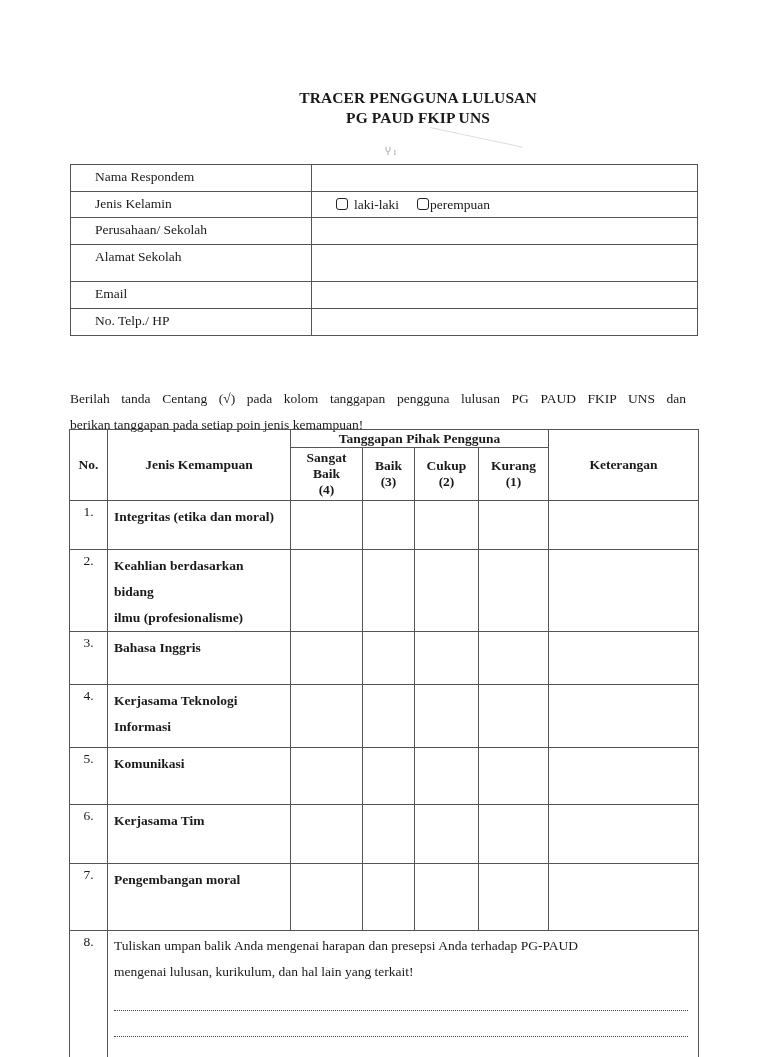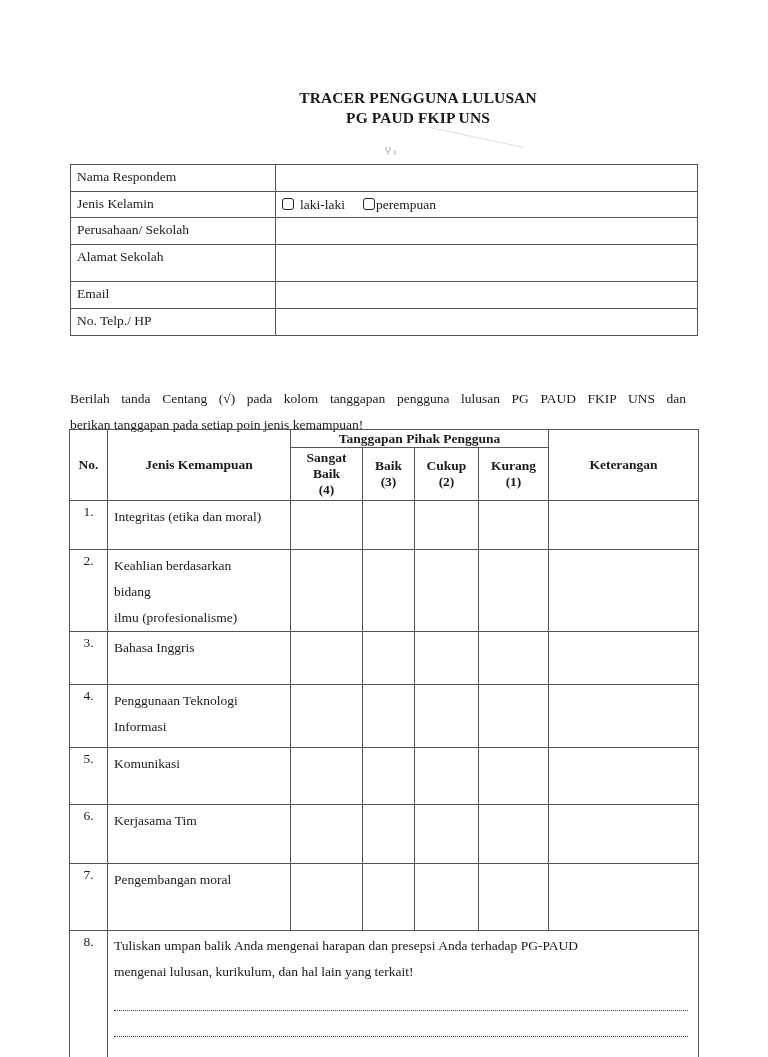--- a/index.html
+++ b/index.html
@@ -13,35 +13,35 @@
     left: 0; width: 768px; text-align: center;
     font-weight: bold; font-size: 15.5px; letter-spacing: 0.1px; margin-left: 34px;
   }
   #title1 { top: 89px; }
   #title2 { top: 109px; }
   .stamp { left: 385px; top: 146px; font-size: 10px; color: #aaa; }
   .scan-line { left: 430px; top: 127px; width: 95px; height: 1px; background: #ddd; transform: rotate(12deg); transform-origin: left; }
 
   
   .info { left: 70px; top: 164px; width: 628px; border-collapse: collapse; }
-  .info td { border: 1.3px solid #555; font-size: 13.5px; padding: 0 6px; vertical-align: top; line-height: 18px; margin-left: 34px; }
+  .info td { border: 1.3px solid #555; font-size: 13.5px; padding: 0 24px; vertical-align: top; line-height: 18px; margin-left: 34px; }
   .info td.lbl { width: 192px; padding-top: 3px; }
   .info td.val { padding-top: 4px; }
   .chk { display: inline-block; width: 10px; height: 10px; border: 1.6px solid #222; border-radius: 3px; vertical-align: -1px; margin-right: 6px; }
   .chk2 { margin-left: 18px; margin-right: 1px; }
 
   .instr { left: 70px; top: 362px; width: 616px; font-size: 13.5px; line-height: 26px; text-align: justify; }
   .instr .l1 { display: block; text-align-last: justify; margin-top: 24px; }
 
   
   .main { left: 69px; top: 429px; width: 629px; border-collapse: collapse; table-layout: fixed; }
   .main th, .main td { border: 1.3px solid #555; font-size: 13.5px; padding: 0; margin-left: 24px; }
   .main th { font-weight: bold; text-align: center; vertical-align: middle; line-height: 16px; font-size: 13.5px; }
   .main td.no { text-align: center; vertical-align: top; padding-top: 3px; }
-  .main td.ability { vertical-align: top; padding: 3px 6px 0 6px; line-height: 26px; }
+  .main td.ability { vertical-align: top; padding: 3px 6px 0 6px; line-height: 26px; font-weight: bold; }
   .main td.cell { }
   .fb-text { line-height: 26px; padding: 2px 6px 0 6px; }
   .dots { border-bottom: 1.6px dotted #444; height: 25px; margin-right: 10px; margin-left: 6px; }
 </style>
 </head>
 <body>
 
 <div class="abs title" id="title1">TRACER PENGGUNA LULUSAN</div>
 <div class="abs title" id="title2">PG PAUD FKIP UNS</div>
 <div class="abs stamp">Ⴤ ı</div>
@@ -152,21 +152,21 @@
         </td>
         <td class="cell"></td>
         <td class="cell"></td>
         <td class="cell"></td>
         <td class="cell"></td>
         <td class="cell"></td>
       </tr>
       <tr style="height: 63px;">
         <td class="no">4.</td>
         <td class="ability">
-          <div>Penggunaan Teknologi</div>
+          <div>Kerjasama Teknologi</div>
           <div>Informasi</div>
         </td>
         <td class="cell"></td>
         <td class="cell"></td>
         <td class="cell"></td>
         <td class="cell"></td>
         <td class="cell"></td>
       </tr>
       <tr style="height: 57px;">
         <td class="no">5.</td>

